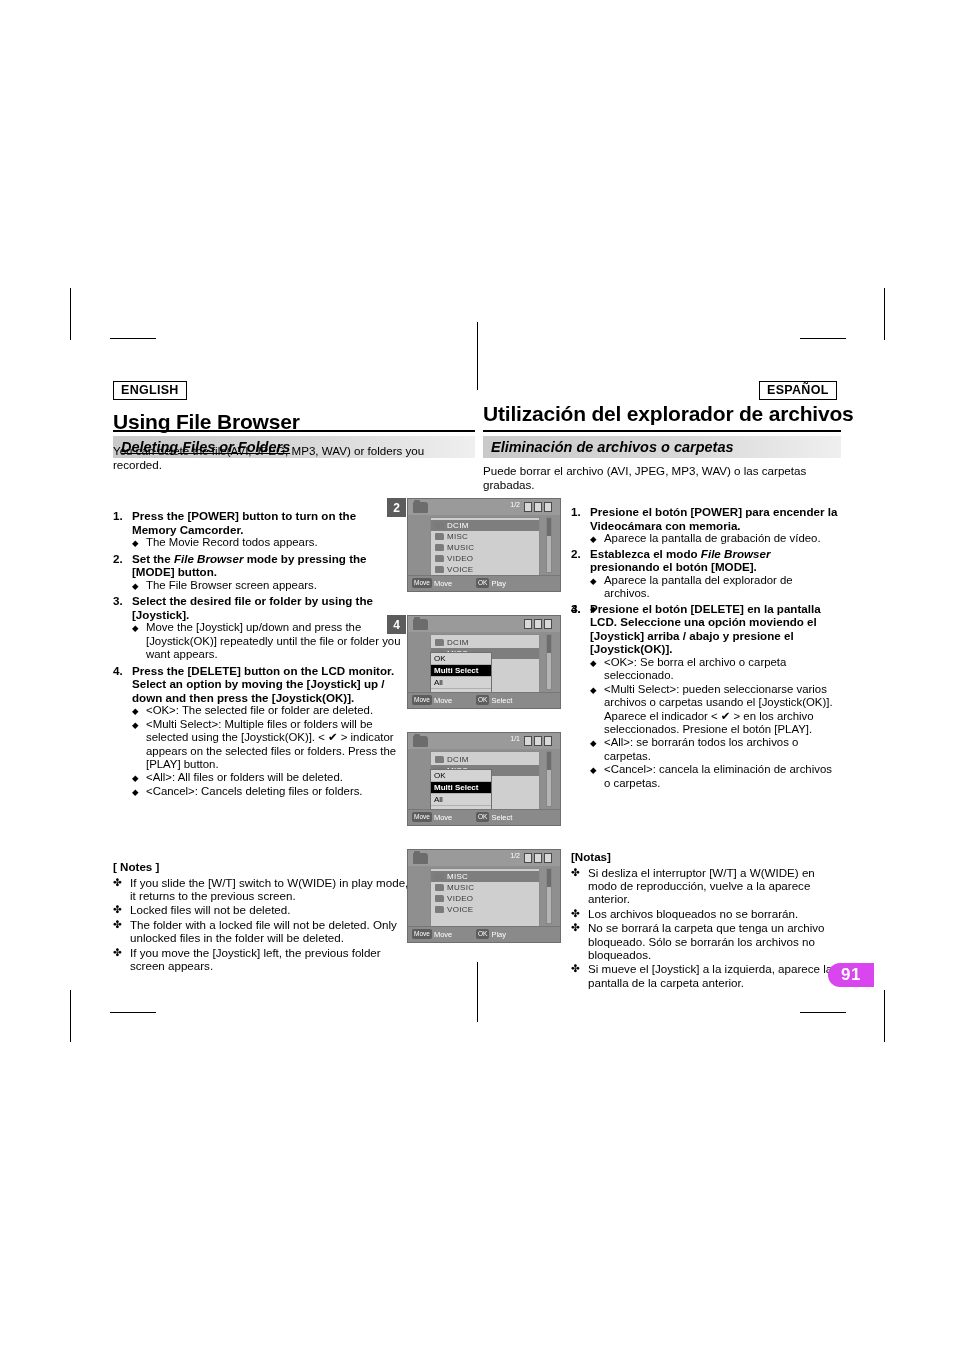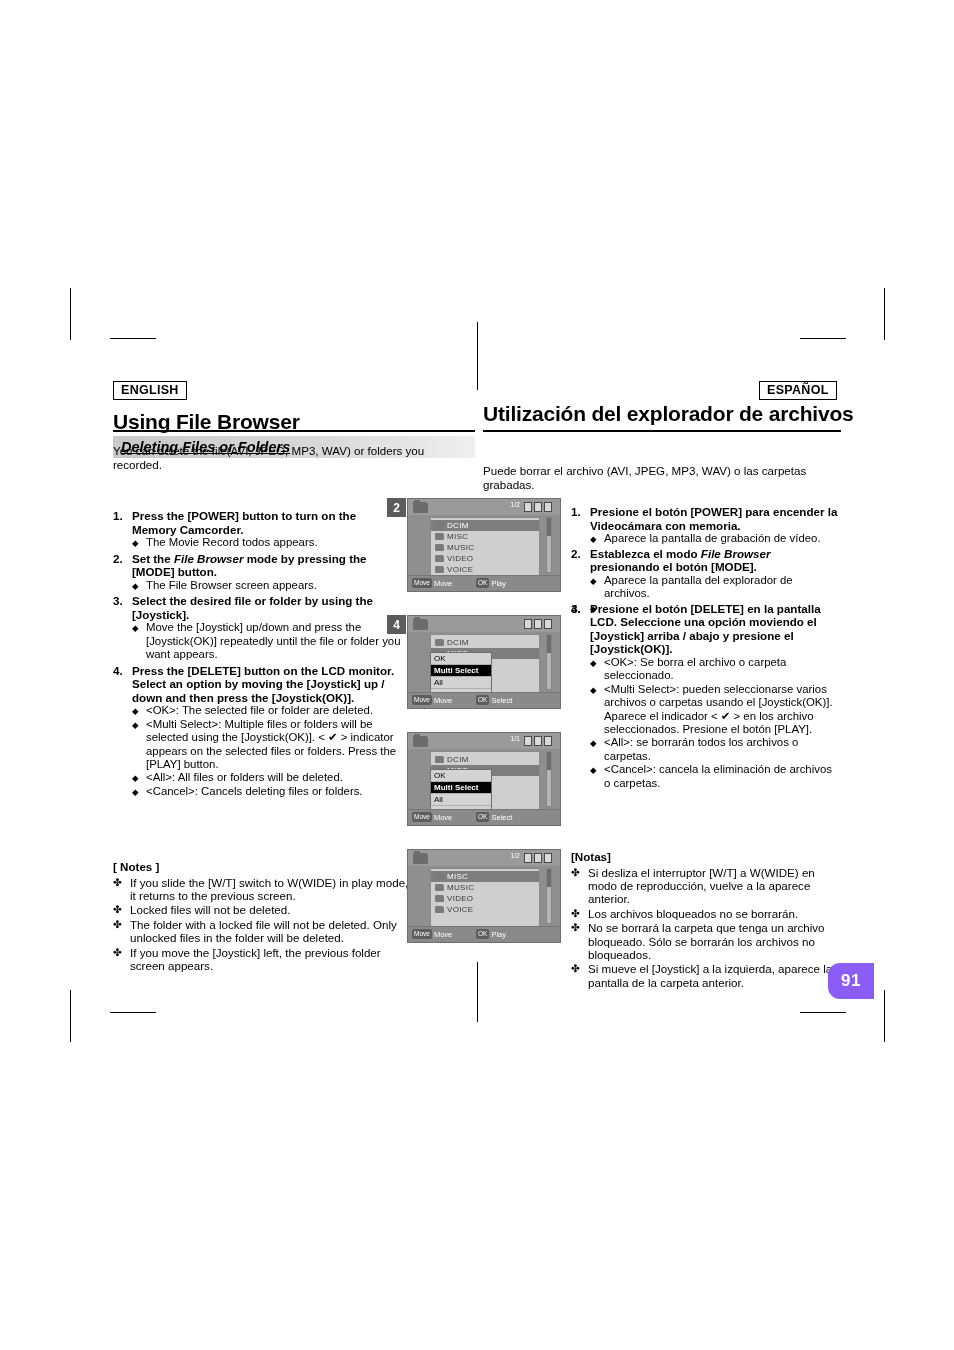--- a/index.html
+++ b/index.html
@@ -75,21 +75,21 @@
   .lcd .menu div{font-size:8px;line-height:11px;height:11px;padding-left:3px;color:#000;border-bottom:1px solid #b0b0b0;}
   .lcd .menu div.hi{background:#000;color:#fff;font-weight:bold;}
   .lcd .menu div:last-child{border-bottom:none;}
 
   .stepbadge{
     position:absolute;width:19px;height:19px;background:#5c5c5c;color:#fff;
     font-size:12px;font-weight:bold;display:flex;align-items:center;justify-content:center;
   }
 
   .pagenumber{
-    position:absolute;width:46px;height:36px;background:#8b5cf6;color:#fff;
+    position:absolute;width:46px;height:24px;background:#d946ef;color:#fff;
     border-radius:12px 0 0 12px;font-size:17px;font-weight:bold;
     display:flex;align-items:center;justify-content:center;letter-spacing:.5px;
   }
 </style>
 </head>
 <body>
 
 <div class="page">
 
   <div class="crop v" style="left:70px;top:288px;height:52px;"></div>
@@ -151,20 +151,21 @@
       <li><span class="cl">✤</span><span>If you slide the [W/T] switch to W(WIDE) in play mode, it returns to the previous screen.</span></li>
       <li><span class="cl">✤</span><span>Locked files will not be deleted.</span></li>
       <li><span class="cl">✤</span><span>The folder with a locked file will not be deleted. Only unlocked files in the folder will be deleted.</span></li>
       <li><span class="cl">✤</span><span>If you move the [Joystick] left, the previous folder screen appears.</span></li>
     </ul>
   </div>
 
   <div class="langtag" style="left:759px;top:381px;">ESPAÑOL</div>
   <h1 class="title" style="left:483px;top:402px;">Utilización del explorador de archivos</h1>
   <div class="titlerule" style="left:483px;top:430px;width:358px;"></div>
+  <div class="subhead" style="left:483px;top:436px;width:358px;">Eliminación de archivos o carpetas</div>
 
   <div class="intro" style="left:483px;top:464px;width:340px;">Puede borrar el archivo (AVI, JPEG, MP3, WAV) o las carpetas grabadas.</div>
 
   <ol class="steps" style="left:571px;top:505px;width:268px;">
     <li>
       <span class="num">1.</span>
       <span class="stext">Presione el botón [POWER] para encender la Videocámara con memoria.</span>
       <ul class="bul">
         <li><span class="d">◆</span><span>Aparece la pantalla de grabación de vídeo.</span></li>
       </ul>

